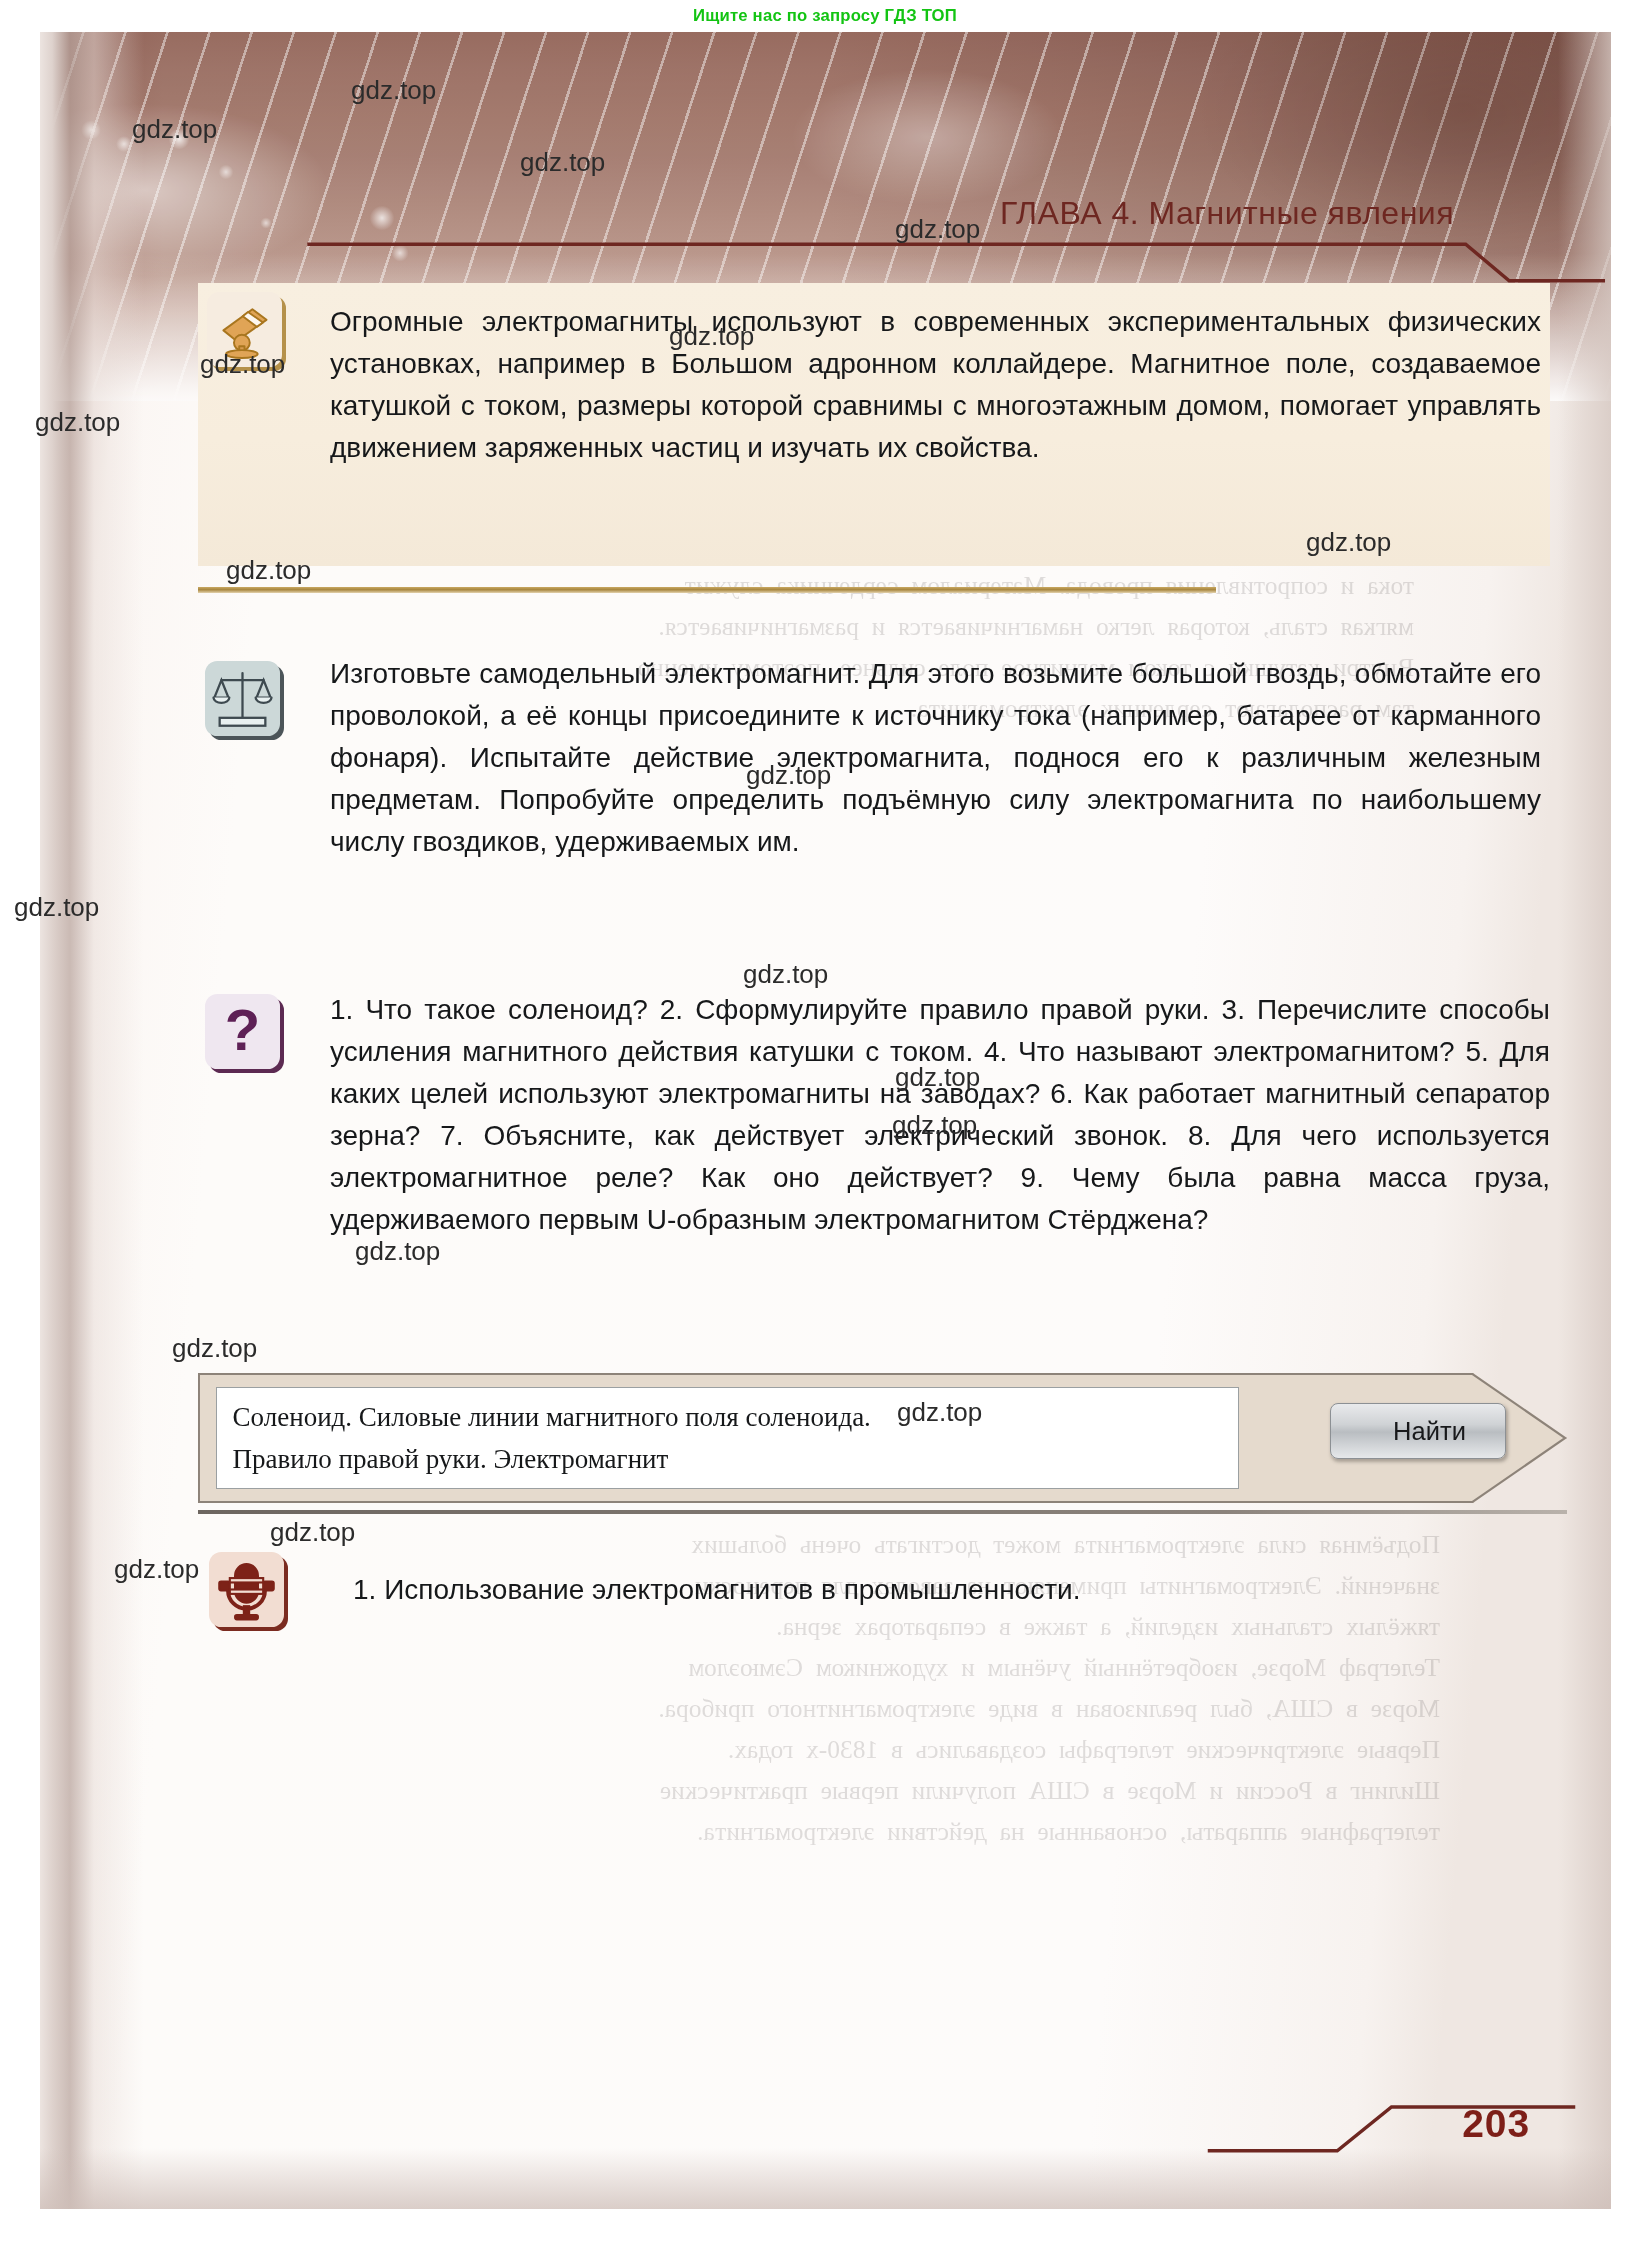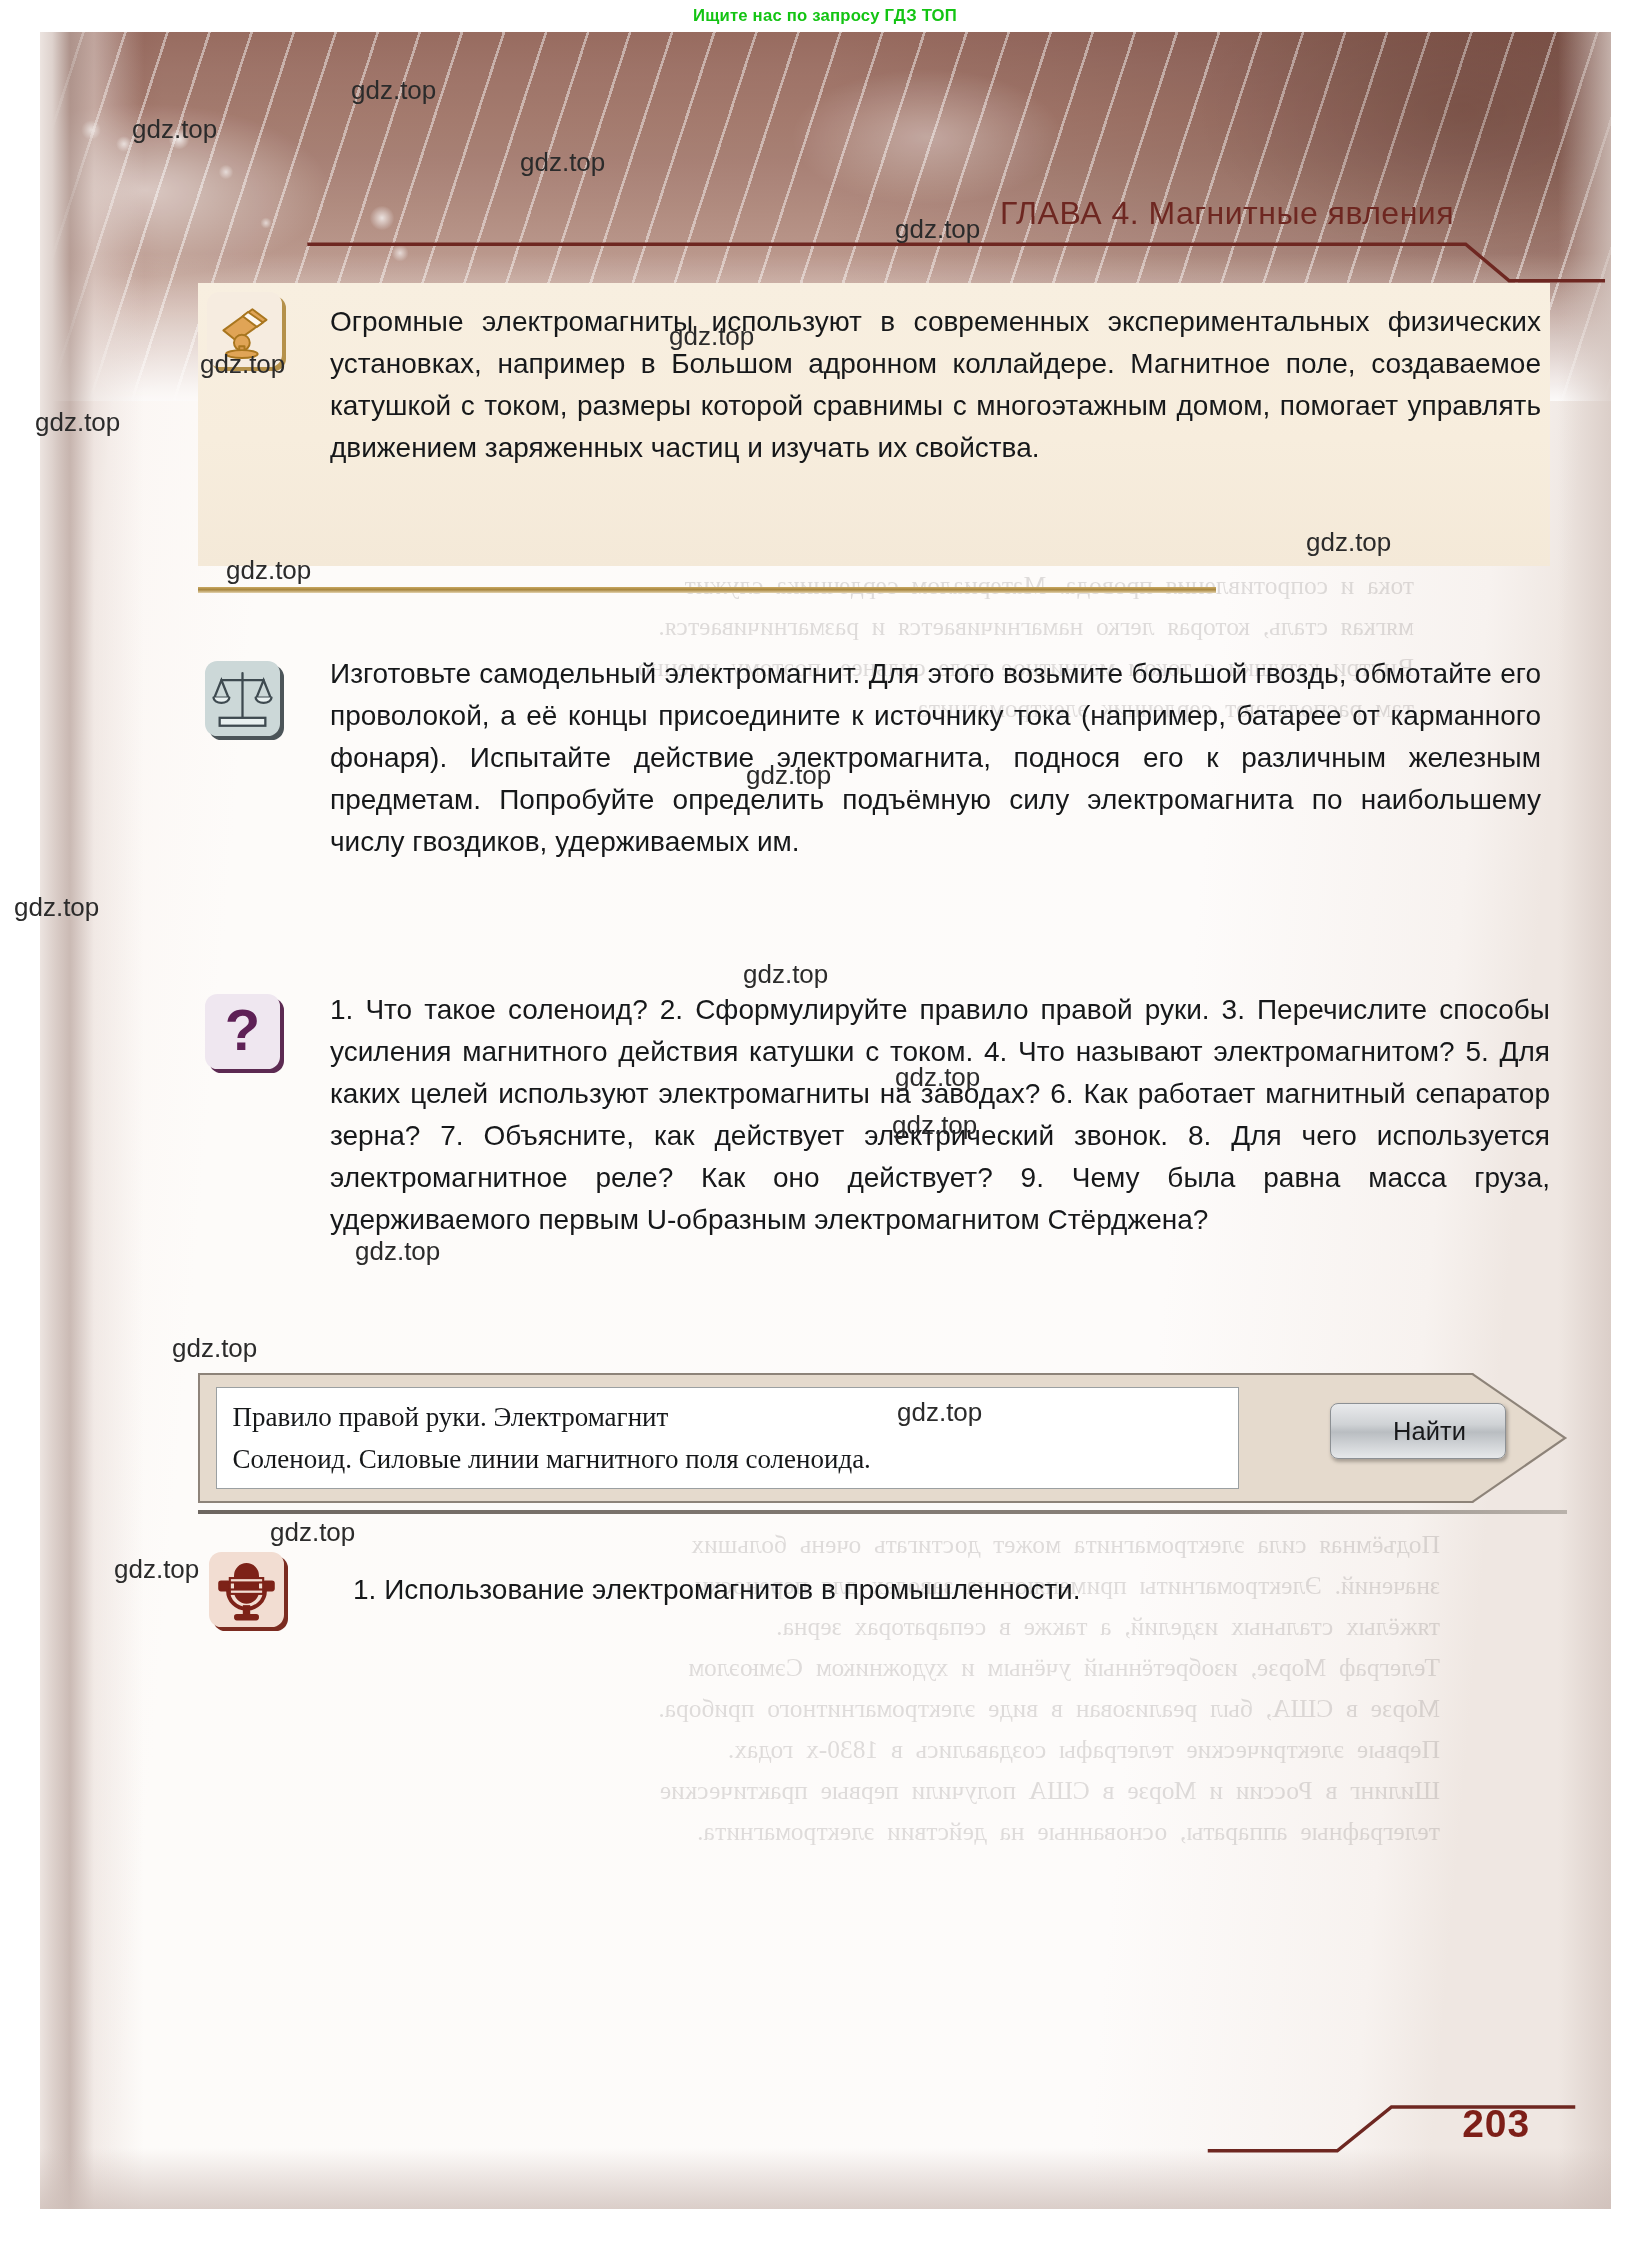--- a/index.html
+++ b/index.html
@@ -453,22 +453,22 @@
 
     <div class="para para-3">1. Что такое соленоид? 2. Сформулируйте правило правой руки. 3. Перечислите способы усиления магнитного действия катушки с током. 4. Что называют электромагнитом? 5. Для каких целей используют электромагниты на заводах? 6. Как работает магнитный сепаратор зерна? 7. Объясните, как действует электрический звонок. 8. Для чего используется электромагнитное реле? Как оно действует? 9. Чему была равна масса груза, удерживаемого первым U-образным электромагнитом Стёрджена?</div>
 
     <div class="search-banner">
       <div class="arrow-bg"></div>
       <svg class="arrow-outline" viewBox="0 0 1560 148" xmlns="http://www.w3.org/2000/svg">
         <polygon points="1,1 1452,1 1558,74 1452,147 1,147" fill="none" stroke="#8d8379" stroke-width="2.5"></polygon>
       </svg>
 
       <div class="search-field">
+        <div class="line">Соленоид. Силовые линии магнитного поля соленоида.</div>
         <div class="line">Правило правой руки. Электромагнит</div>
-        <div class="line">Соленоид. Силовые линии магнитного поля соленоида.</div>
       </div>
 
       <div class="btn-find">Найти</div>
     </div>
     <div class="banner-underline"></div>
 
     <div class="tile tile-mic" style="left:169px; top:1520px;">
       <div class="shadow"></div>
       <div class="face">
         <svg width="65" height="65" viewBox="0 0 74 74" xmlns="http://www.w3.org/2000/svg">

